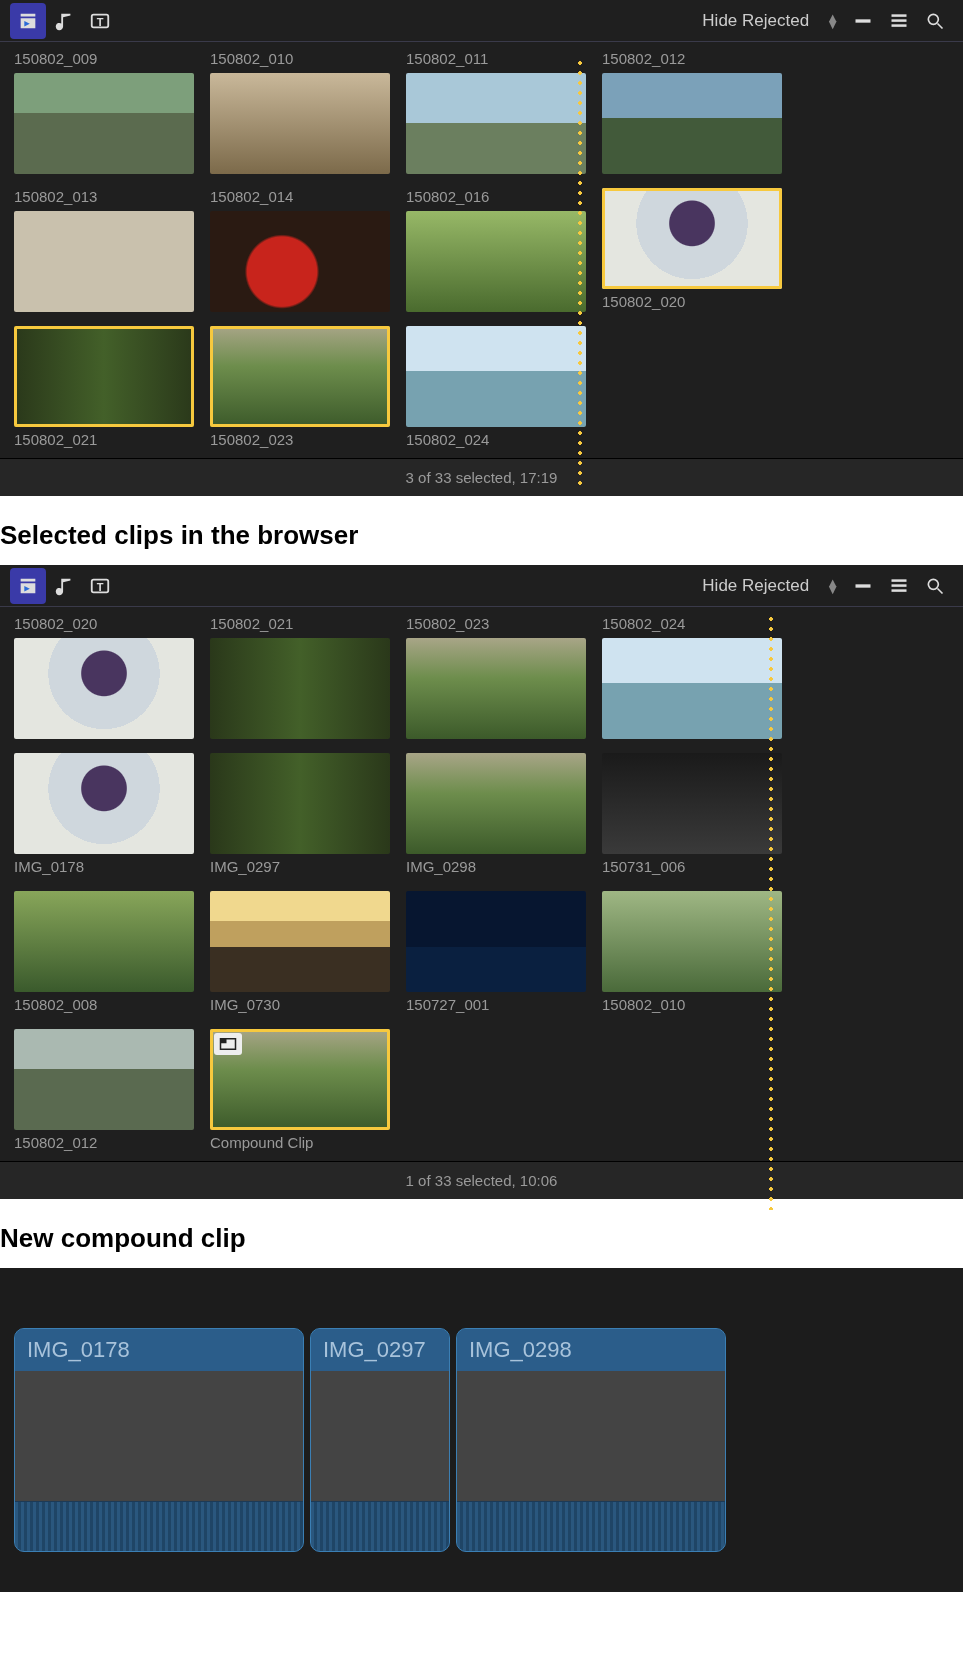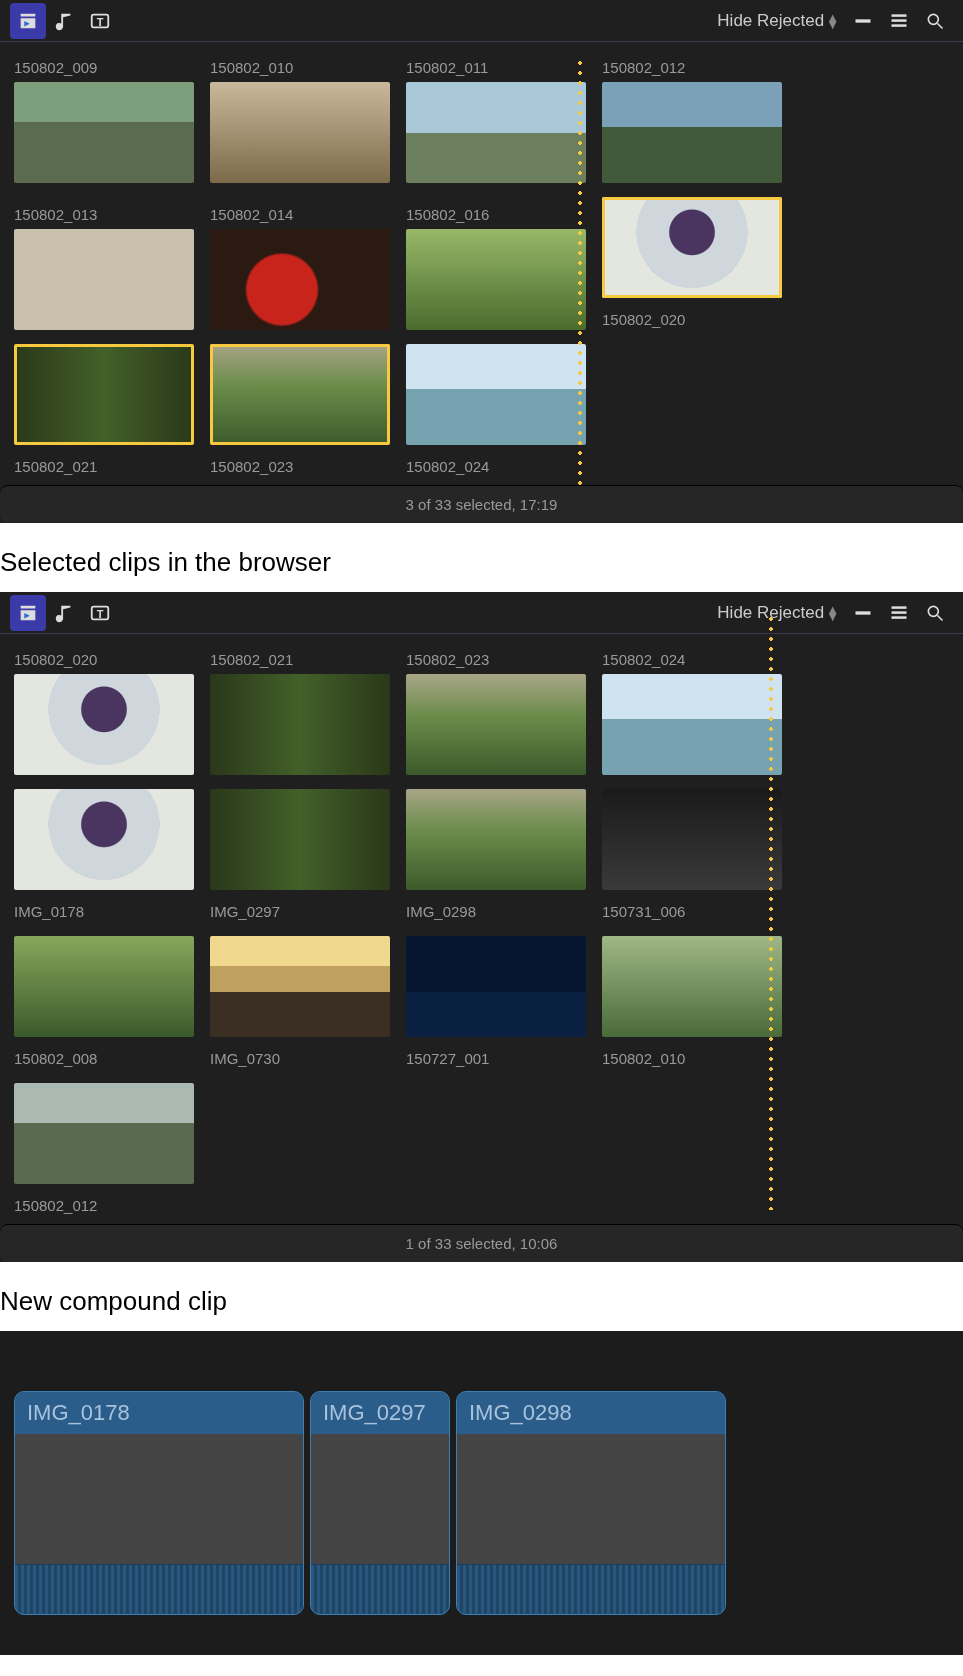--- a/index.html
+++ b/index.html
@@ -1,32 +1,32 @@
 <!DOCTYPE html>
 <html><head>
 <meta charset="utf-8">
 <style>
   * { box-sizing: border-box; margin: 0; padding: 0; }
   body { background: #fff; font-family: -apple-system, "Helvetica Neue", Arial, sans-serif; width: 963px; }
-  .caption { font-size: 26px; font-weight: 400; color: #000; padding: 24px 0 14px 0; }
+  .caption { font-size: 26px; font-weight: 700; color: #000; padding: 24px 0 14px 0; }
   .panel { background: #1f1f1f; color: #bdbdbd; }
   .toolbar { display: flex; align-items: center; height: 42px; padding: 0 10px; border-bottom: 1px solid #3a3a4a; }
   .tb-btn { width: 36px; height: 36px; display: flex; align-items: center; justify-content: center; border-radius: 4px; cursor: pointer; }
   .tb-btn.active { background: #3a3aa8; }
   .tb-btn svg { fill: #ddd; }
   .spacer { flex: 1; }
-  .filter-pop { display: flex; align-items: center; gap: 0; color: #ccc; font-size: 17px; padding: 0 6px; cursor: pointer; }
+  .filter-pop { display: flex; align-items: center; gap: 15px; color: #ccc; font-size: 17px; padding: 0 6px; cursor: pointer; }
   .grid { display: grid; grid-template-columns: repeat(4, 180px); gap: 14px 16px; padding: 8px 14px 8px 14px; }
   .clip { display: flex; flex-direction: column; gap: 4px; }
-  .clip .name { font-size: 15px; color: #9a9a9a; padding-bottom: 2px; margin-top: 9px; }
+  .clip .name { font-size: 15px; color: #9a9a9a; padding-bottom: 2px; }
   .thumb { width: 180px; height: 101px; background: #333; border-radius: 2px; position: relative; overflow: hidden; }
   .thumb.sel { outline: 3px solid #f7c93e; outline-offset: -3px; }
   .cc-badge { position: absolute; top: 4px; left: 4px; width: 28px; height: 22px; background: #eee; border-radius: 3px; display:flex; align-items:center; justify-content:center; }
   .cc-badge svg { fill:#222; }
-  .status { text-align: center; font-size: 15px; color: #9a9a9a; padding: 10px 0; border-top: 1px solid #000; background:#262626;border-radius:8px; }
+  .status { text-align: center; font-size: 15px; color: #9a9a9a; padding: 10px 0; border-top: 1px solid #000; background:#262626; }
   
   .ph { width:100%; height:100%; }
   .ph-a { background: linear-gradient(#7d9f7b 0 40%, #5b6b4f 40% 100%); }
   .ph-b { background: radial-gradient(circle at 40% 60%, #c8241c 0 28%, #2a1a12 30% 100%); }
   .ph-c { background: linear-gradient(#97b867,#4a6b2e); }
   .ph-d { background: linear-gradient(#7ba1b9 0 45%, #425a3a 45% 100%); }
   .ph-e { background: linear-gradient(#a9c8d8 0 50%, #6b7f5f 50% 100%); }
   .ph-f { background: linear-gradient(#c4e0ea 0 45%, #466a44 45% 100%); }
   .ph-g { background: #c9c1ad; }
   .ph-i { background: linear-gradient(90deg,#2a381a,#436029,#2a381a); }
@@ -299,20 +299,32 @@
             <div class="ph ph-q"></div>
           </div>
           <div class="name">150802_010</div>
         </div>
         <div class="clip">
           <div class="thumb">
             <div class="ph ph-r"></div>
           </div>
           <div class="name">150802_012</div>
         </div>
+        <div class="clip">
+          <div class="thumb sel">
+            <div class="ph ph-j"></div>
+            <div class="cc-badge">
+              <svg width="18" height="14" viewBox="0 0 24 18">
+                <rect x="2" y="2" width="20" height="14" fill="none" stroke="#222" stroke-width="2"></rect>
+                <rect x="2" y="2" width="8" height="6" fill="#222"></rect>
+              </svg>
+            </div>
+          </div>
+          <div class="name">Compound Clip</div>
+        </div>
       </div>
   <div class="status">1 of 33 selected, 10:06</div>
 </div>
 
 <div class="caption">New compound clip</div>
 
 <div class="timeline" id="tl">
       <div class="tl-clip w1">
         <div class="tl-title">IMG_0178</div>
         <div class="tl-body"></div>

